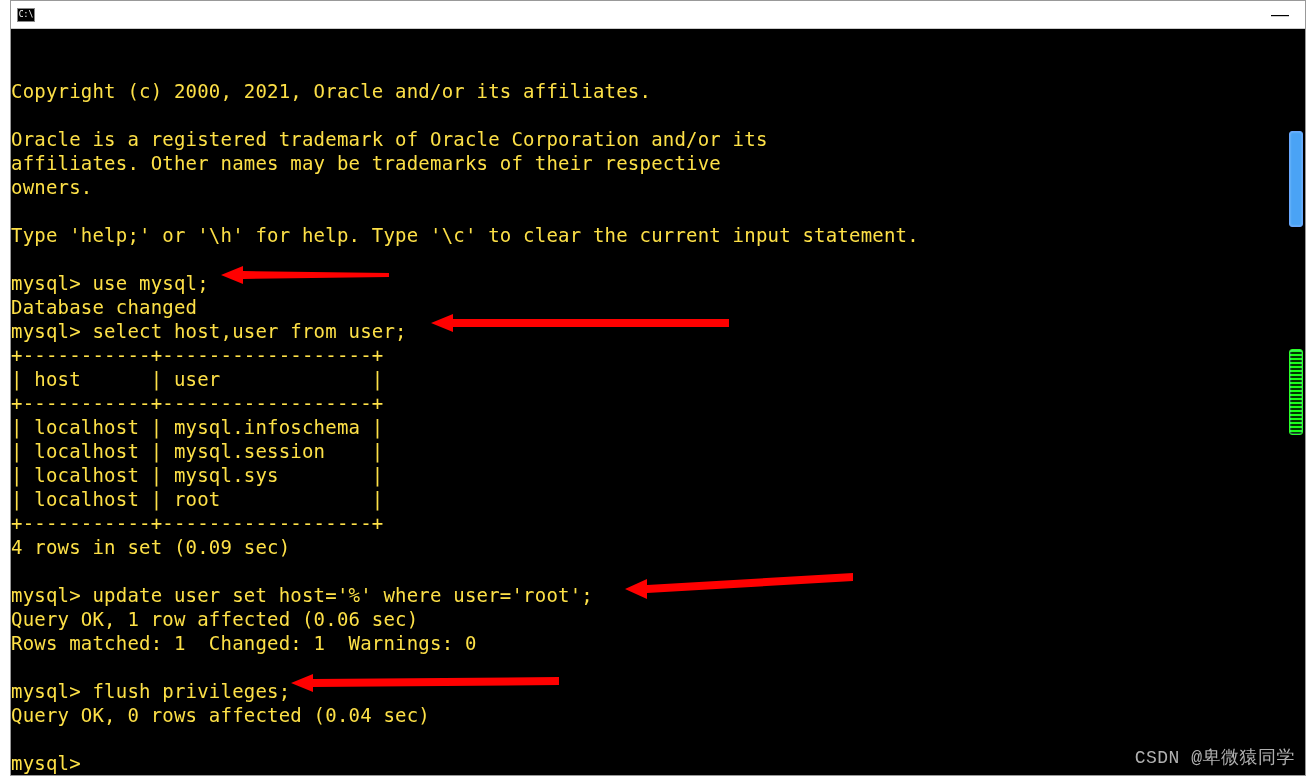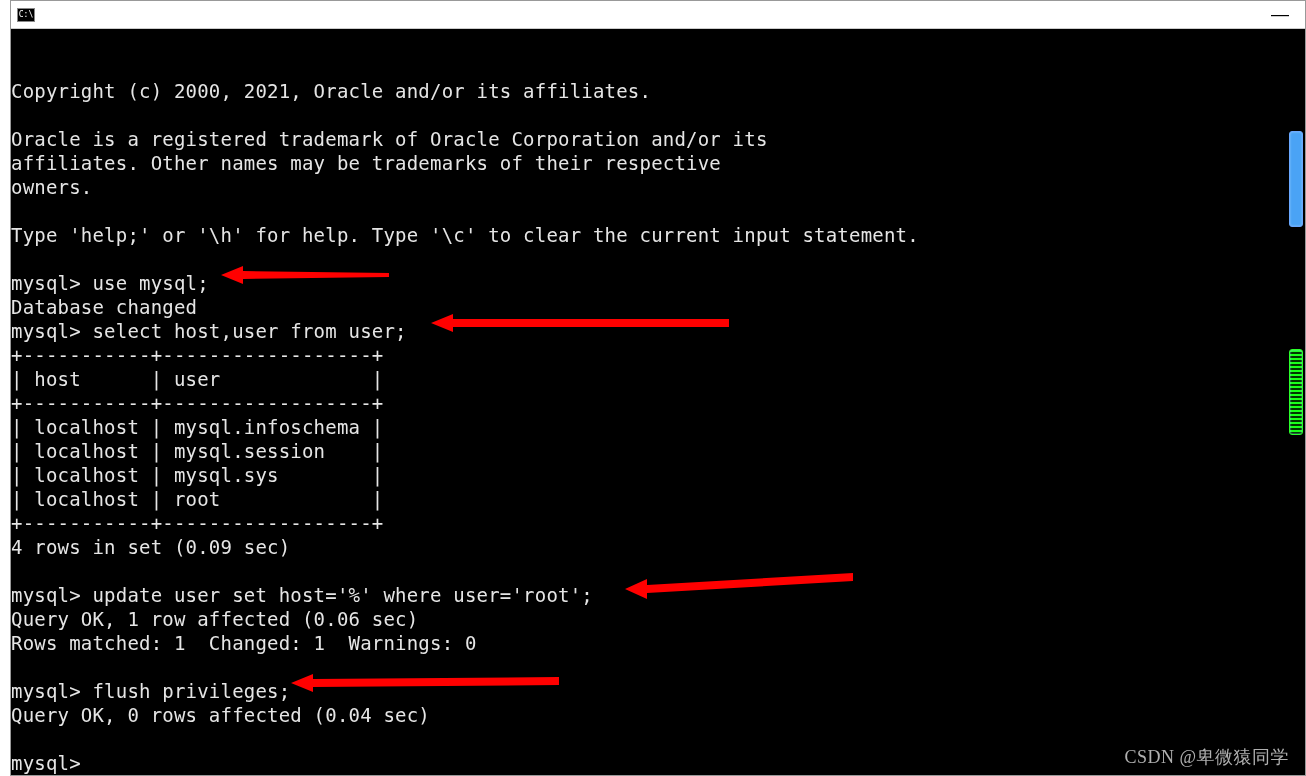--- a/index.html
+++ b/index.html
@@ -6,31 +6,31 @@
   html, body { width: 1306px; height: 776px; overflow: hidden; font-family: "SimSun","NSimSun","Consolas",monospace; }
   body { background: #fff; position: relative; }
 
   .window { position: absolute; left: 10px; top: 0; width: 1296px; height: 776px; border: 1px solid #999; background: #000; }
   .titlebar { height: 28px; background: #ffffff; display: flex; align-items: center; padding: 0 6px; border-bottom: 1px solid #ccc; font-family: "Microsoft YaHei","SimSun",sans-serif; font-size: 14px; color: #000; }
   .titlebar .app-icon { width: 18px; height: 14px; background: #000; color: #fff; font-size: 8px; font-family: monospace; display:flex; align-items:center; justify-content:center; margin-right: 8px; border:1px solid #888;}
   .titlebar .title-text { flex: 0 0 auto; }
   .titlebar .spacer { flex: 1 1 auto; }
   .titlebar .min-btn { font-size: 18px; font-weight: normal; padding: 0 10px; cursor: default; color:#000; font-family: sans-serif;}
 
-  .terminal { position: absolute; left: 0; top: 28px; right: 0; bottom: 0; background: #000; color: #e5e5e5; font-family: "NSimSun","SimSun","Consolas",monospace; font-size: 19px; line-height: 24px; white-space: pre; padding: 2px 0 0 0; letter-spacing: 0.2px; }
+  .terminal { position: absolute; left: 0; top: 28px; right: 0; bottom: 0; background: #000; color: #fde047; font-family: "NSimSun","SimSun","Consolas",monospace; font-size: 19px; line-height: 24px; white-space: pre; padding: 2px 0 0 0; letter-spacing: 0.2px; }
 
   .arrow { position: absolute; pointer-events: none; }
   .arrow svg { display: block; }
 
   
   .side-ind { position: absolute; right: 2px; width: 14px; border: 1px solid #6aa8ff; border-radius: 3px; background: linear-gradient(#0a2a4a,#0a2a4a); box-shadow: inset 0 0 2px #9cf; }
   .side-ind.top { top: 130px; height: 96px; background: #4aa3f5; }
   .side-ind.bot { top: 348px; height: 86px; background: repeating-linear-gradient(to bottom,#1aff1a 0,#1aff1a 2px,#003300 2px,#003300 4px); border-color:#2aff2a; }
 
-  .watermark { position: absolute; right: 16px; bottom: 6px; color: rgba(220,220,220,0.8); font-family: Liberation Serif, serif; font-size: 18px; text-shadow: 0 0 4px #000; letter-spacing: 0.5px;}
+  .watermark { position: absolute; right: 10px; bottom: 6px; color: rgba(220,220,220,0.8); font-family: Liberation Mono, monospace; font-size: 18px; text-shadow: 0 0 4px #000; letter-spacing: 0.5px;}
 </style>
 </head>
 <body>
 
 <div class="window">
 
   <div class="titlebar">
     <div class="app-icon">C:\</div>
     <div class="spacer"></div>
     <div class="min-btn">—</div>

